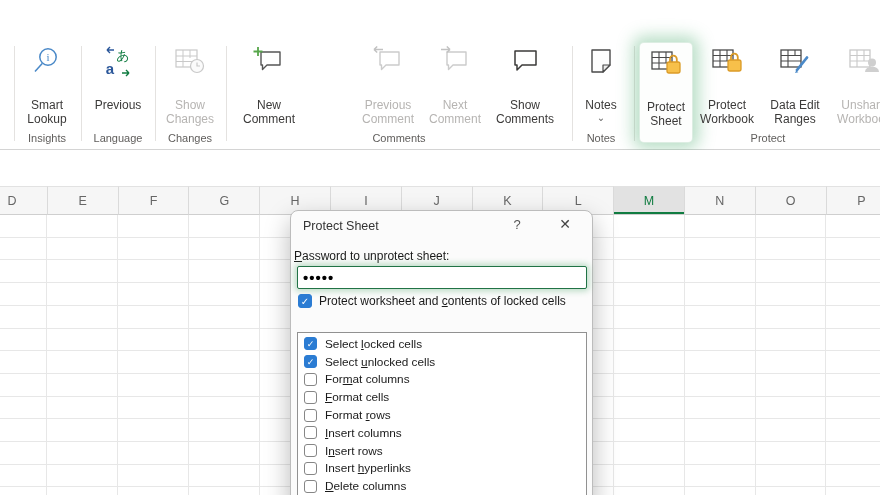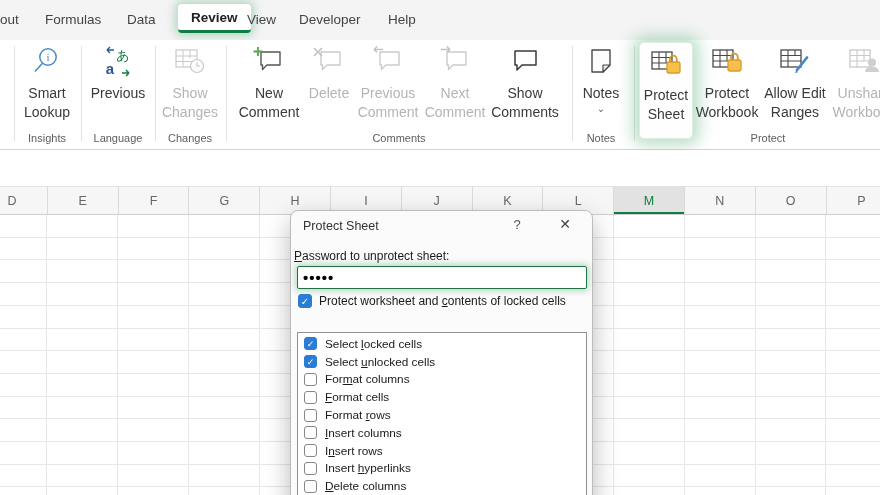--- a/index.html
+++ b/index.html
@@ -9,21 +9,21 @@
   .menubar{position:absolute;left:0;top:0;width:880px;height:40px;background:#f4f4f4;}
   .mitem{position:absolute;top:12px;font-size:13.5px;color:#444;cursor:default;}
   .msel{position:absolute;left:178px;top:4px;height:29px;padding:0 13px;background:#fff;
     border-radius:4px;border-bottom:3px solid #107C41;box-shadow:0 0 10px 3px rgba(122,192,150,.55);
     display:flex;align-items:center;font-size:13.5px;font-weight:700;color:#222;box-sizing:border-box;}
   
   .ribbon{position:absolute;left:0;top:40px;width:880px;height:110px;background:#fff;
     border-bottom:1px solid #d4d4d4;box-sizing:border-box;}
   .gdiv{position:absolute;top:6px;height:95px;width:1px;background:#e4e2e0;}
   .rbtn{position:absolute;top:6px;width:62px;display:flex;flex-direction:column;align-items:center;text-align:center;}
-  .rbtn .rlabel{font-size:14px;line-height:19px;color:#3b3a39;margin-top:2px;}
+  .rbtn .rlabel{font-size:12px;line-height:14px;color:#3b3a39;margin-top:16px;}
   .rbtn.wide{width:74px;}
   .rbtn.disabled .rlabel{color:#b6b4b2;}
   .rbtn.hl{top:3px;width:52px;background:#fdfefd;border-radius:4px;padding:5px 0 14px;
     box-shadow:0 0 0 1px #dcede2,0 0 16px 7px rgba(98,182,128,.45);}
   .chev{font-size:10px;color:#666;line-height:8px;margin-top:2px;}
   .glabel{position:absolute;top:92px;width:96px;font-size:11px;color:#5f5d5b;text-align:center;}
   
   .stripe{position:absolute;left:0;top:150px;width:880px;height:36px;background:#fff;}
   .hrow{position:absolute;left:-23px;top:186px;height:29px;display:flex;}
   .hcell{width:70.8px;height:29px;box-sizing:border-box;background:#f6f6f6;
@@ -57,29 +57,20 @@
   .cb.big{width:14px;height:14px;font-size:10px;margin-right:7px;}
   .cb.sm{width:13px;height:13px;font-size:9px;margin-right:8px;}
   .optlabel{font-size:11.8px;color:#1a1a1a;text-align:center;}
   u{text-decoration:underline;}
 </style>
 </head>
 <body>
 
 <div class="screen">
 
-  <div class="menubar">
-    <span class="mitem" style="left:0px">out</span>
-    <span class="mitem" style="left:45px">Formulas</span>
-    <span class="mitem" style="left:127px">Data</span>
-    <span class="msel">Review</span>
-    <span class="mitem" style="left:247px">View</span>
-    <span class="mitem" style="left:299px">Developer</span>
-    <span class="mitem" style="left:388px">Help</span>
-  </div>
 
   <div class="ribbon">
     <div class="gdiv" style="left:14px"></div>
     <div class="gdiv" style="left:81px"></div>
     <div class="gdiv" style="left:155px"></div>
     <div class="gdiv" style="left:226px"></div>
     <div class="gdiv" style="left:572px"></div>
     <div class="gdiv" style="left:634px"></div>
 
     <div class="rbtn" style="left:16px">
@@ -116,28 +107,20 @@
 
     <div class="rbtn" style="left:238px">
       <span>
         <svg width="34" height="32" viewBox="0 0 34 32">
           <path d="M9 6 h19 v13 h-13 l-4.5 4.5 v-4.5 h-1.5 z" fill="#fff" stroke="#555" stroke-width="1.4" stroke-linejoin="round"></path>
           <path d="M6 1 v9 M1.5 5.5 h9" stroke="#57A64A" stroke-width="1.8"></path>
         </svg></span>
       <span class="rlabel">New Comment</span>
     </div>
 
-    <div class="rbtn disabled" style="left:298px">
-      <span>
-        <svg width="34" height="32" viewBox="0 0 34 32">
-          <path d="M9 6 h19 v13 h-13 l-4.5 4.5 v-4.5 h-1.5 z" fill="#fff" stroke="#cbcbcb" stroke-width="1.4" stroke-linejoin="round"></path>
-          <path d="M2 2 l8 8 M10 2 l-8 8" stroke="#c2c2c2" stroke-width="1.6"></path>
-        </svg></span>
-      <span class="rlabel">Delete</span>
-    </div>
 
     <div class="rbtn wide disabled" style="left:351px">
       <span>
         <svg width="34" height="32" viewBox="0 0 34 32">
           <path d="M9 6 h19 v13 h-13 l-4.5 4.5 v-4.5 h-1.5 z" fill="#fff" stroke="#cbcbcb" stroke-width="1.4" stroke-linejoin="round"></path>
           <path d="M12 3.5 H3 M3 3.5 l3.2 -3 M3 3.5 l3.2 3" stroke="#c2c2c2" stroke-width="1.5" fill="none"></path>
         </svg></span>
       <span class="rlabel">Previous Comment</span>
     </div>
 
@@ -191,21 +174,21 @@
     </div>
 
     <div class="rbtn wide" style="left:758px">
       <span>
         <svg width="34" height="32" viewBox="0 0 34 32">
           <rect x="3" y="4" width="20" height="17" fill="#fff" stroke="#4a4a4a" stroke-width="1.3"></rect>
           <path d="M3 9.5 h20 M3 15 h20 M10 4 v17 M17 4 v5" stroke="#4a4a4a" stroke-width="1.1"></path>
           <path d="M19 24 L29 11.5" stroke="#4A89C8" stroke-width="2.8" stroke-linecap="round"></path>
           <path d="M17 27 l1.2 -2.6 2.2 1.8 z" fill="#4A89C8"></path>
         </svg></span>
-      <span class="rlabel">Allow Edit Ranges</span>
+      <span class="rlabel">Data Edit Ranges</span>
     </div>
 
     <div class="rbtn disabled" style="left:829px;width:70px">
       <span>
         <svg width="34" height="32" viewBox="0 0 34 32">
           <rect x="3" y="4" width="20" height="17" fill="#fff" stroke="#c9c9c9" stroke-width="1.3"></rect>
           <path d="M3 9.5 h20 M3 15 h20 M10 4 v17 M17 4 v11" stroke="#c9c9c9" stroke-width="1.1"></path>
           <circle cx="25" cy="16.5" r="4" fill="#cfcfcf"></circle>
           <path d="M18 26 a7 5.5 0 0 1 14 0 z" fill="#cfcfcf"></path>
         </svg></span>

